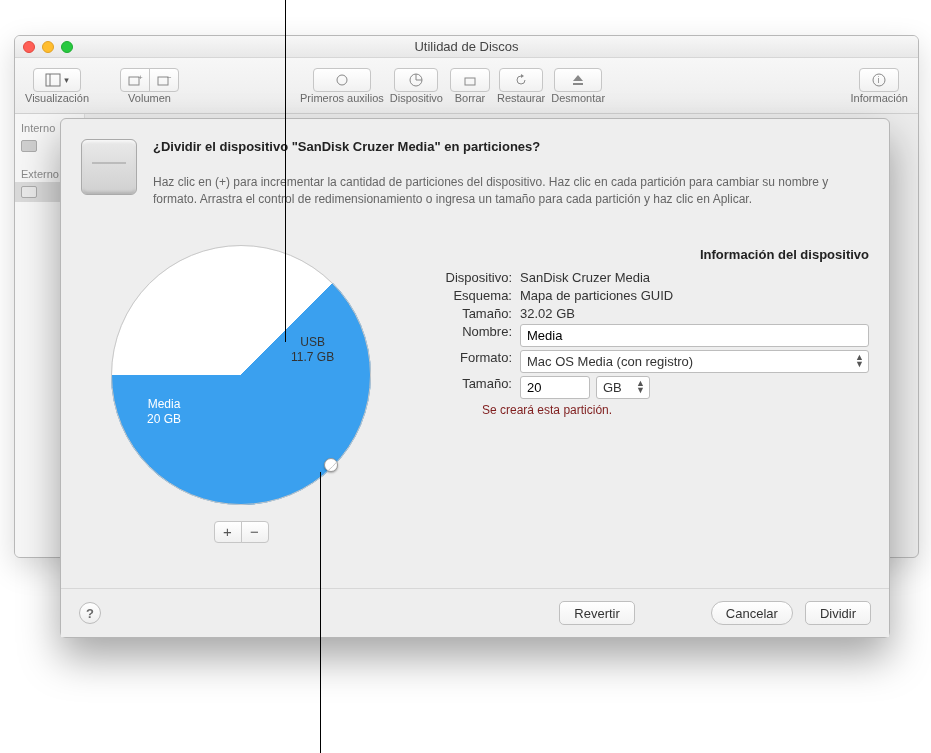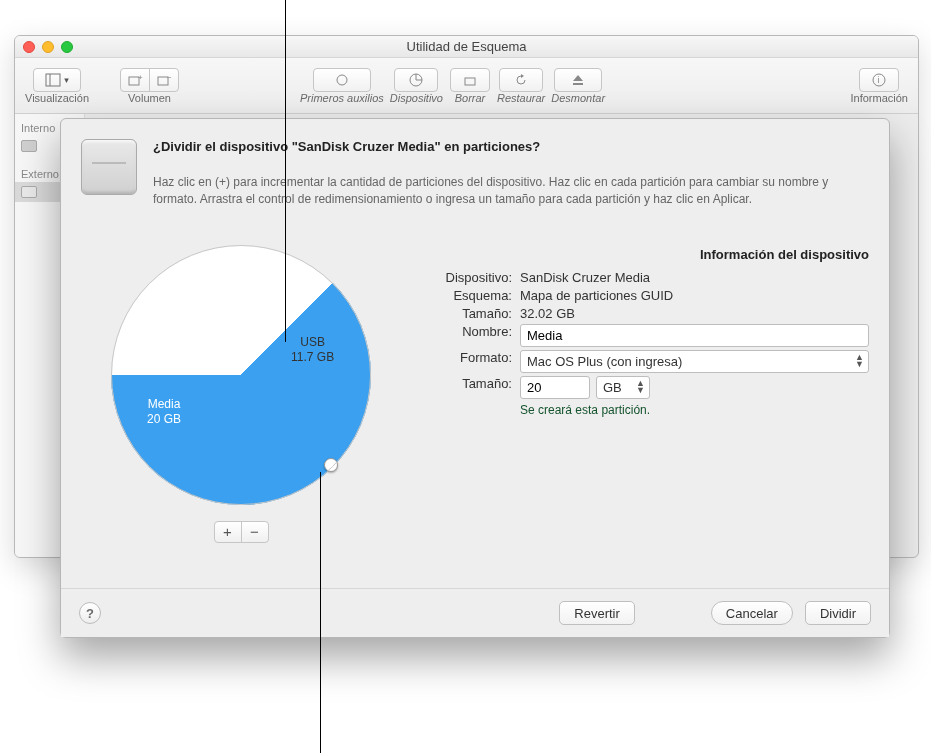--- a/index.html
+++ b/index.html
@@ -61,21 +61,21 @@
     background: linear-gradient(#ffffff,#f1f1f1);
     border:1px solid #c6c6c6;
     border-radius:4px;
     display:flex; align-items:center; justify-content:center;
     margin: 0 1px;
     color:#555;
   }
   .tbbtn.seg-left{border-top-right-radius:0;border-bottom-right-radius:0;margin-right:0;}
   .tbbtn.seg-right{border-top-left-radius:0;border-bottom-left-radius:0;margin-left:-1px;}
   .spacer { flex:1; }
-  .tbcluster { display:flex; gap:6px;font-style:italic;}
+  .tbcluster { display:flex; gap:6px;}
   .sidebar {
     position:absolute;
     left:0; top:78px; bottom:0;
     width:70px;
     background:#f6f6f6;
     border-right:1px solid #dcdcdc;
     font-size:11px;
     color:#7a7a7a;
     padding-top:4px;
   }
@@ -162,21 +162,21 @@
     border-radius:3px;
     padding:3px 6px;
     height:23px;
   }
   input[type=text]{ width:100%;}
   .select{ width:100%; display:flex; align-items:center; justify-content:space-between; padding-right:4px;}
   .select .arrows{ font-size:9px; color:#555; line-height:7px; text-align:center;}
   .sizerow{ display:flex; gap:6px; align-items:center;}
   input.num{ width:70px;}
   .unit{ width:54px; display:flex; justify-content:space-between; align-items:center;}
-  .hint{ font-size:12px; color:#14532d; margin-left:103px; margin-top:4px;}
+  .hint{ font-size:12px; color:#7f1d1d; margin-left:65px; margin-top:4px;}
   .sheet-footer{
     position:absolute; left:0; right:0; bottom:0;
     border-top:1px solid #d7d7d7;
     background:#eee;
     padding:12px 18px;
     display:flex; align-items:center;
   }
   .helpbtn{
     width:22px;height:22px;border-radius:50%;
     border:1px solid #bcbcbc;background:linear-gradient(#fff,#eee);
@@ -197,21 +197,21 @@
 </head>
 <body>
 
 <div class="window">
   <div class="titlebar">
     <div class="traffic">
       <div class="dot red"></div>
       <div class="dot yellow"></div>
       <div class="dot green"></div>
     </div>
-    <span>Utilidad de Esquema</span>
+    <span>Utilidad de Discos</span>
   </div>
 
   <div class="toolbar">
     <div class="tbgroup">
       <div class="btnrow">
         <div class="tbbtn" style="min-width:48px;">
           <svg class="ico" viewBox="0 0 16 16">
               <rect x="1" y="2" width="14" height="12" fill="none" stroke="#777"></rect>
               <line x1="5" y1="2" x2="5" y2="14" stroke="#777"></line>
             </svg>
@@ -359,21 +359,21 @@
 
 
       <div class="kv">
         <div class="k">Nombre:</div>
         <div class="v"><input type="text" value="Media" style=""></div>
       </div>
       <div class="kv">
         <div class="k">Formato:</div>
         <div class="v">
           <div class="select">
-            <span>Mac OS Plus (con ingresa)</span>
+            <span>Mac OS Media (con registro)</span>
             <span class="arrows">▲<br>▼</span>
           </div>
         </div>
       </div>
       <div class="kv">
         <div class="k">Tamaño:</div>
         <div class="v sizerow">
           <input class="num" value="20" style="">
           <div class="select unit">
             <span>GB</span>

